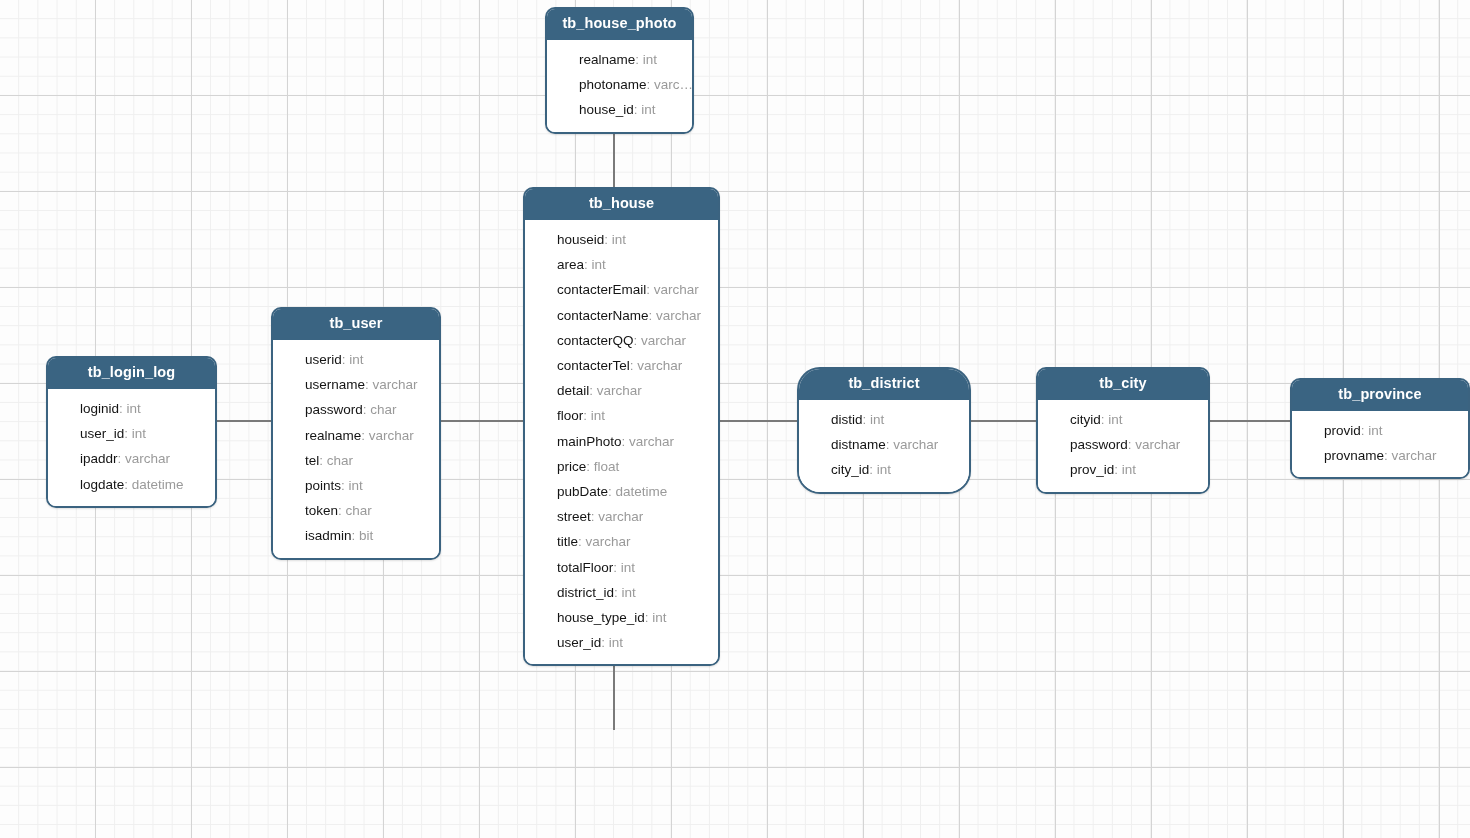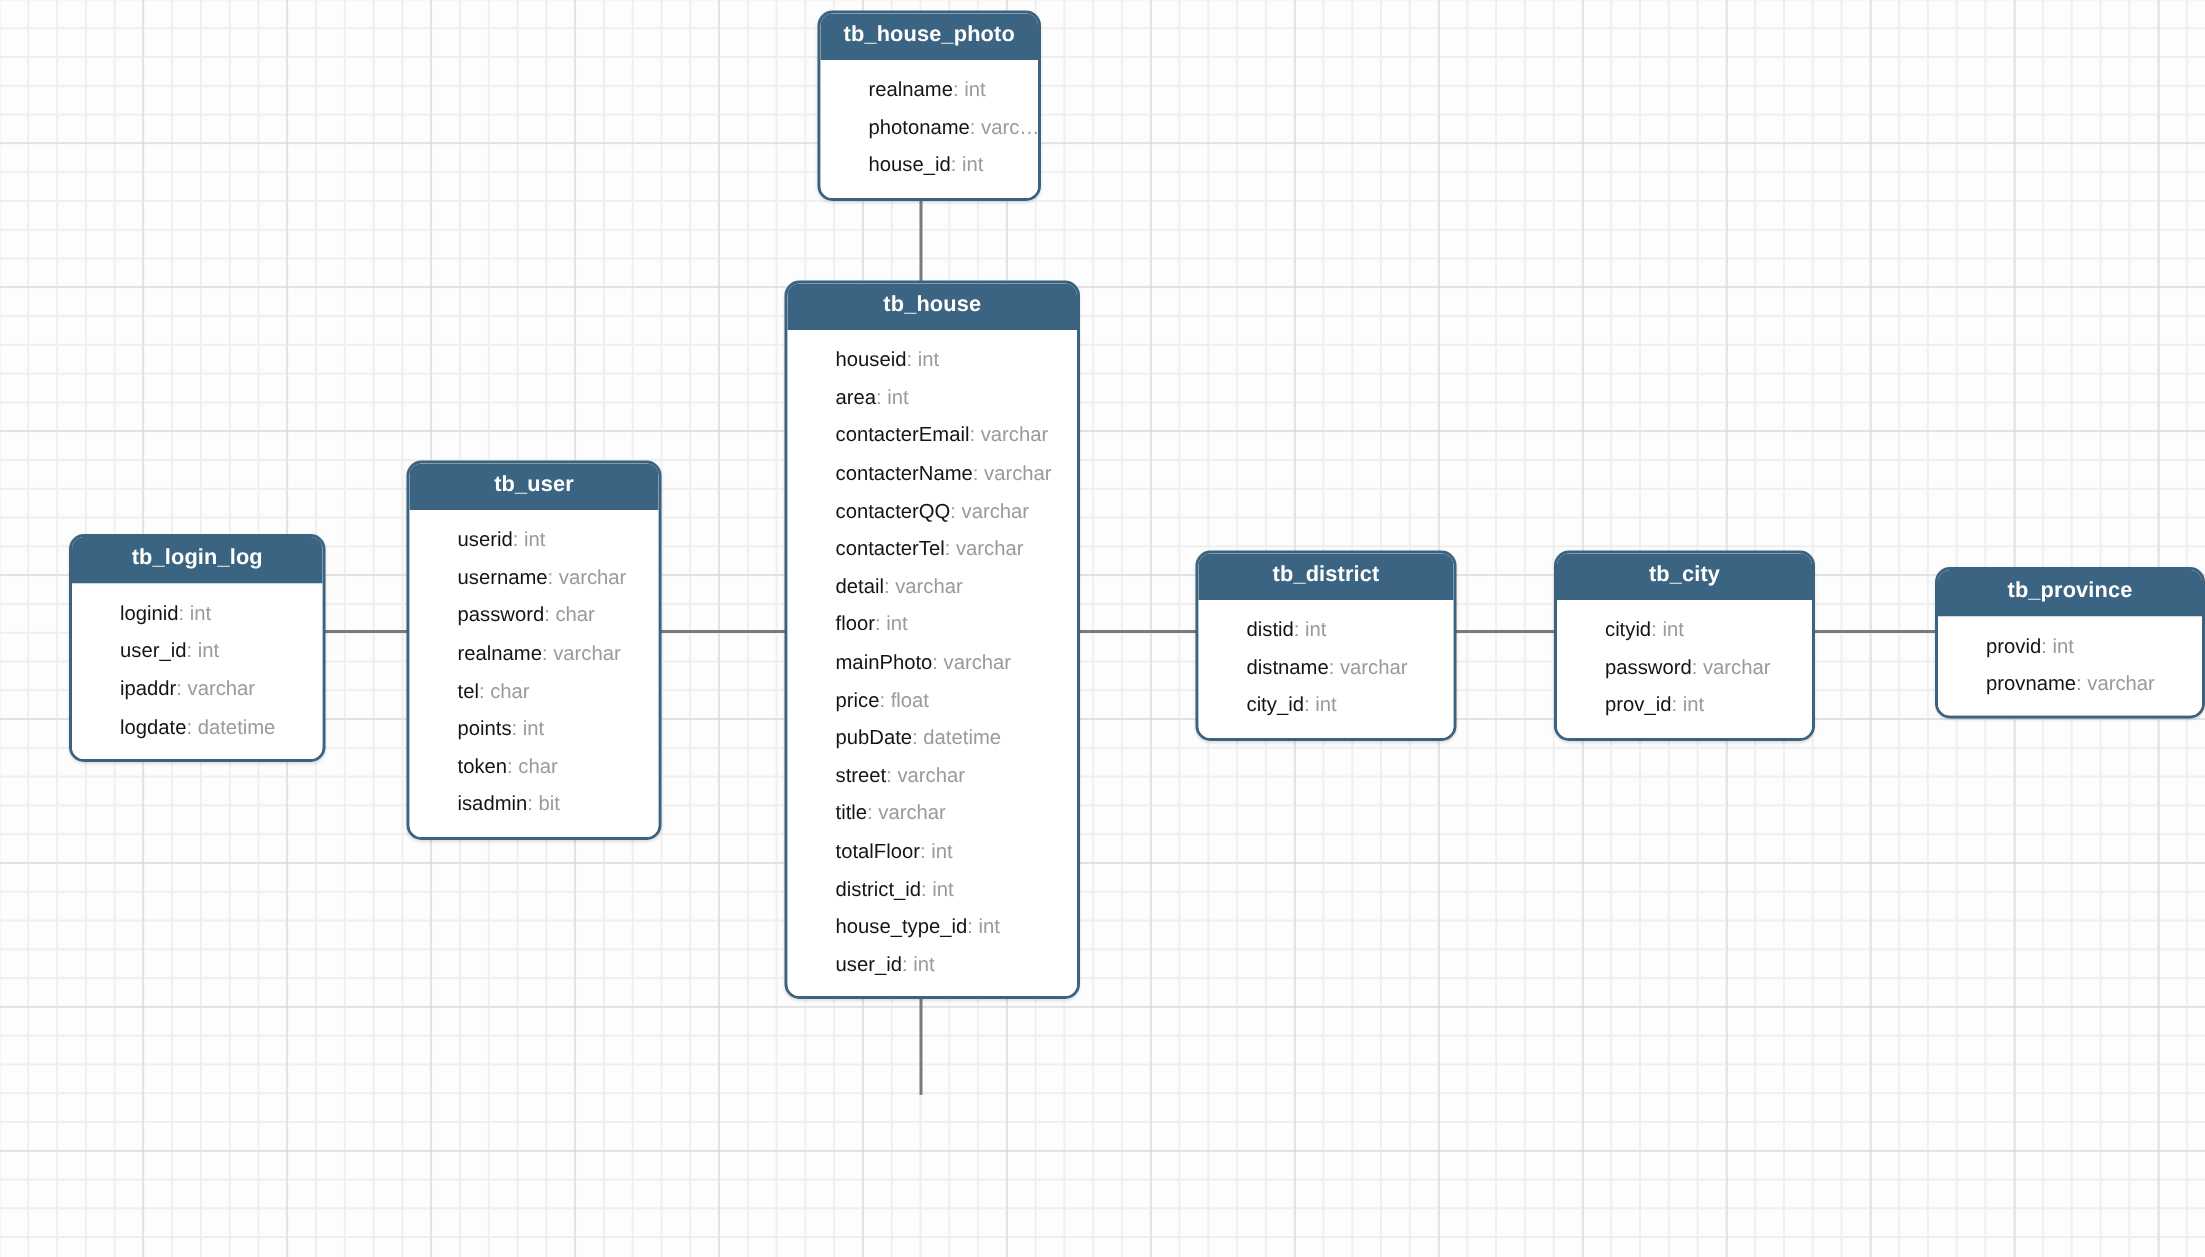--- a/index.html
+++ b/index.html
@@ -73,21 +73,21 @@
     overflow: hidden;
   }
   .field .fname { color: #141414; font-weight: normal; }
   .field .ftype { color: #9a9a9a; }
 
   
   #ent-tb_house_photo { left: 545px;  top: 7px;   width: 149px; }
   #ent-tb_house       { left: 523px;  top: 187px; width: 197px; }
   #ent-tb_user        { left: 271px;  top: 307px; width: 170px; }
   #ent-tb_login_log   { left: 18px;   top: 356px; width: 171px; margin-left: 28px; }
-  #ent-tb_district    { left: 797px;  top: 367px; width: 174px; }
+  #ent-tb_district    { left: 797px;  top: 367px; width: 174px; border-radius: 23px; }
   #ent-tb_city        { left: 1036px; top: 367px; width: 174px; }
   #ent-tb_province    { left: 1290px; top: 378px; width: 180px; }
   #ent-tb_house_type  { left: 545px;  top: 728px; width: 173px; }
 </style>
 </head>
 <body>
 
 <div id="canvas">
 
   <div class="conn v" style="left:613px; top:131px; height:58px;"></div>

